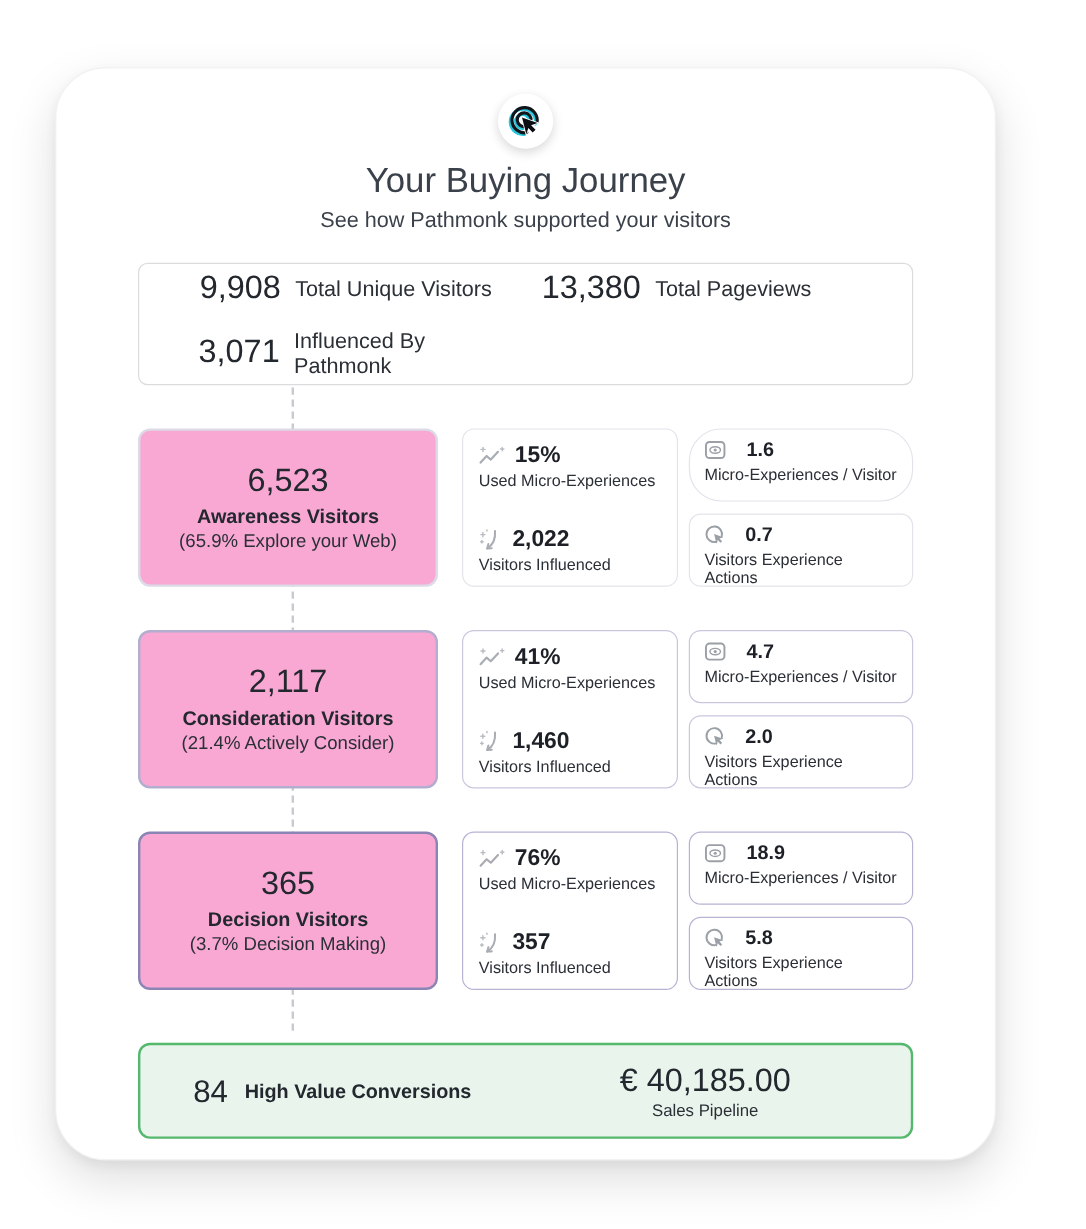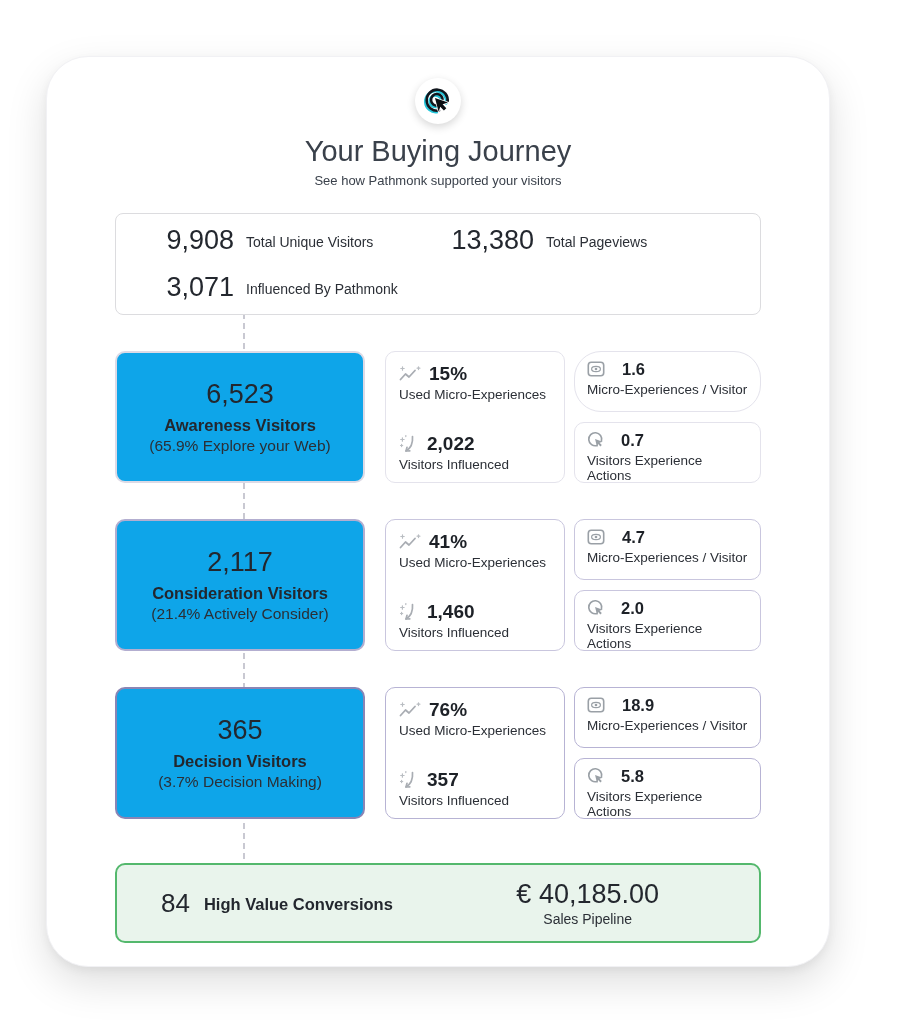--- a/index.html
+++ b/index.html
@@ -44,21 +44,21 @@
   }
   .page-title {
     margin-top:11px;
     text-align:center;
     font-size:29px; font-weight:400;
     color:#3a414b;
   }
   .page-subtitle {
     margin-top:5px;
     text-align:center;
-    font-size:13px; font-weight:400;
+    font-size:18px; font-weight:400;
     color:#3a414b;
   }
 
   
   .stats-box {
     position:relative; z-index:1;
     width:646px; height:102px;
     margin:25px auto 0;
     background:#ffffff;
     border:1px solid #dcdcdf;
@@ -66,28 +66,28 @@
     display:grid;
     grid-template-columns:1fr 1fr;
     align-content:center;
     row-gap:16px;
     padding:0 34px;
   }
   .stat { display:flex; align-items:center; }
   .stat-value { font-size:27px; color:#23272e; text-align:right; }
   .stat:nth-child(odd)  .stat-value { width:84px; }
   .stat:nth-child(even) .stat-value { width:96px; }
-  .stat-label { font-size:14px; color:#2b2f36; margin-left:12px; padding-top:3px; }
+  .stat-label { font-size:18px; color:#2b2f36; margin-left:12px; padding-top:3px; }
 
   
   .rows { width:646px; margin:0 auto; }
   .journey-row { display:flex; margin-top:36px; height:132px; position:relative; z-index:1; }
   .stage-box {
     width:250px; height:132px;
-    background:#0ea5e9;
+    background:#f9a8d4;
     border:2px solid #d8d6e3;
     border-radius:10px;
     display:flex; flex-direction:column;
     align-items:center; justify-content:center;
     text-align:center;
   }
   .stage-count { font-size:27px; color:#23272e; }
   .stage-name { font-size:16.5px; font-weight:700; margin-top:6px; color:#23272e; }
   .stage-detail { font-size:15.5px; margin-top:2px; color:#2b2f36; }
 

